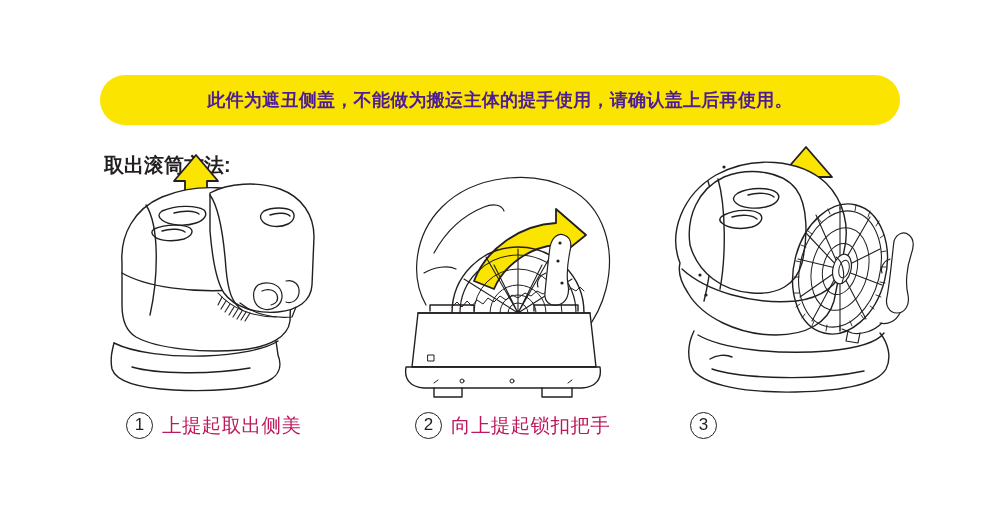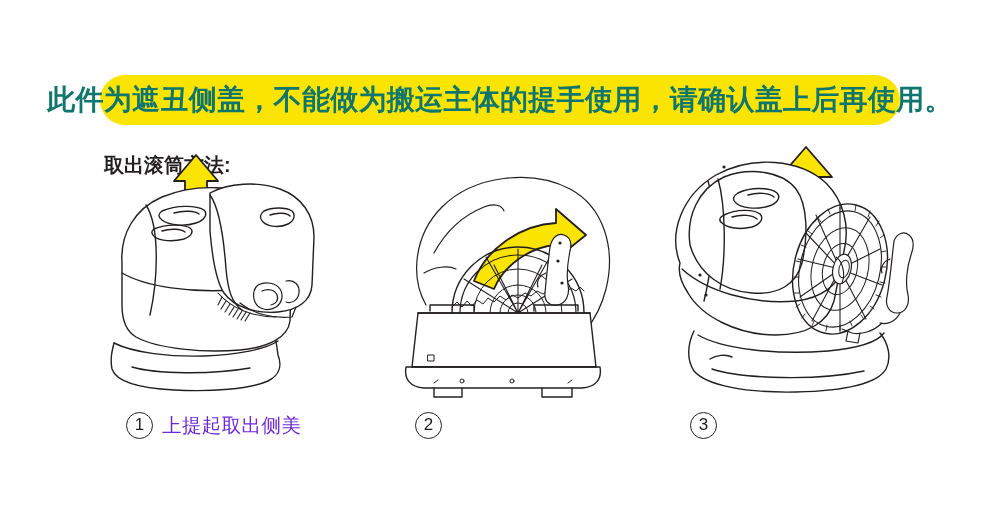--- a/index.html
+++ b/index.html
@@ -23,22 +23,22 @@
     width: 800px;
     height: 50px;
     background: #fbe400;
     border-radius: 25px;
     display: flex;
     align-items: center;
     justify-content: center;
     box-sizing: border-box;
   }
   .banner-text {
-    color: #0f766e;
-    font-size: 28px;
+    color: #4c1d95;
+    font-size: 18px;
     font-weight: bold;
     letter-spacing: 0.3px;
     white-space: nowrap;
     line-height: 1;
   }
 
   
   .heading {
     position: absolute;
     left: 104px;
@@ -97,21 +97,21 @@
     justify-content: center;
     font-size: 17px;
     color: #231f20;
     box-sizing: border-box;
     flex: 0 0 auto;
     line-height: 1;
     padding-bottom: 1px;
   }
   .caption-text {
     font-size: 19.5px;
-    color: #6d28d9;
+    color: #be185d;
     white-space: nowrap;
     letter-spacing: 0.4px;
   }
 </style>
 </head>
 <body>
 
 <div class="banner">
   <span class="banner-text">此件为遮丑侧盖，不能做为搬运主体的提手使用，请确认盖上后再使用。</span>
 </div>
@@ -311,17 +311,18 @@
   </div>
 </div>
 
 <div class="captions">
   <div class="caption" id="caption-1">
     <span class="caption-num">1</span>
     <span class="caption-text">上提起取出侧美</span>
   </div>
   <div class="caption" id="caption-2">
     <span class="caption-num">2</span>
+    <span class="caption-text">向上提起锁扣把手</span>
   </div>
   <div class="caption" id="caption-3">
     <span class="caption-num">3</span>
   </div>
 </div>
 
 </body></html>

